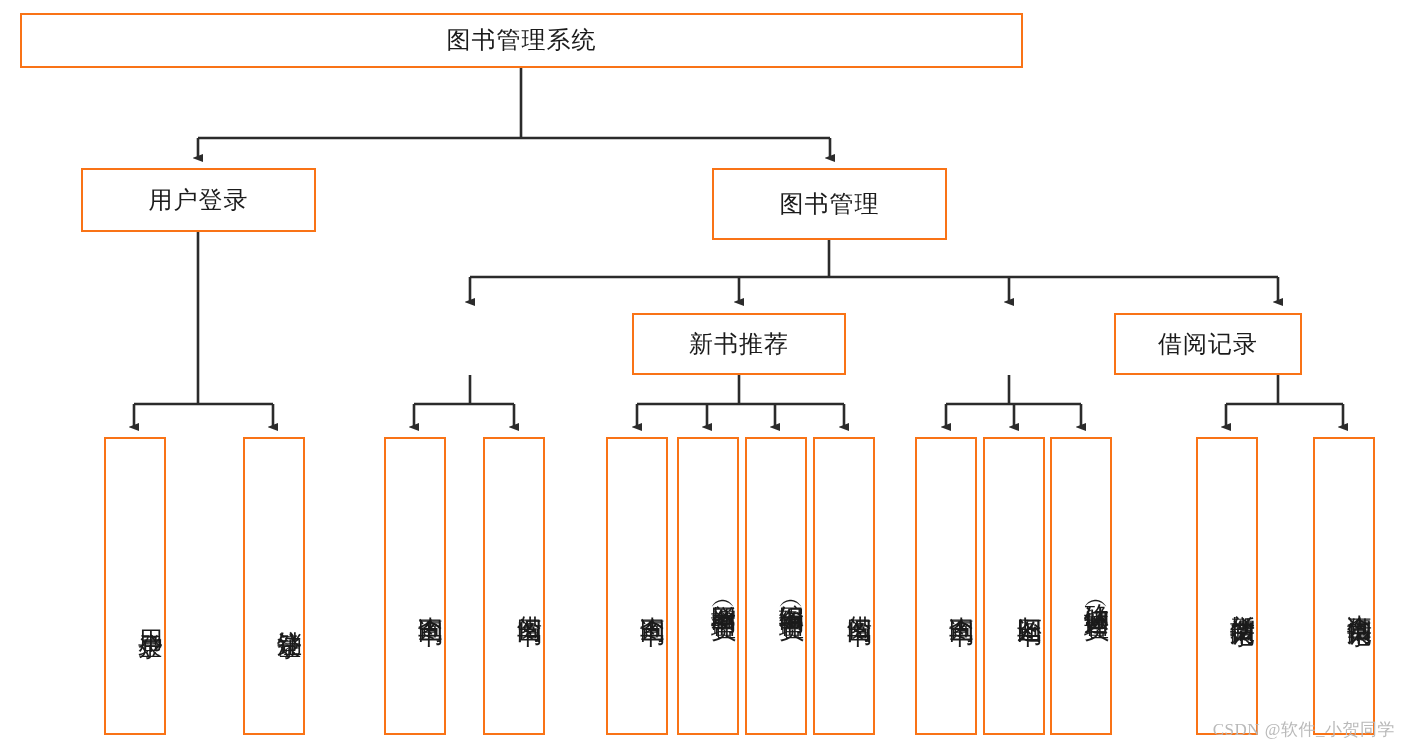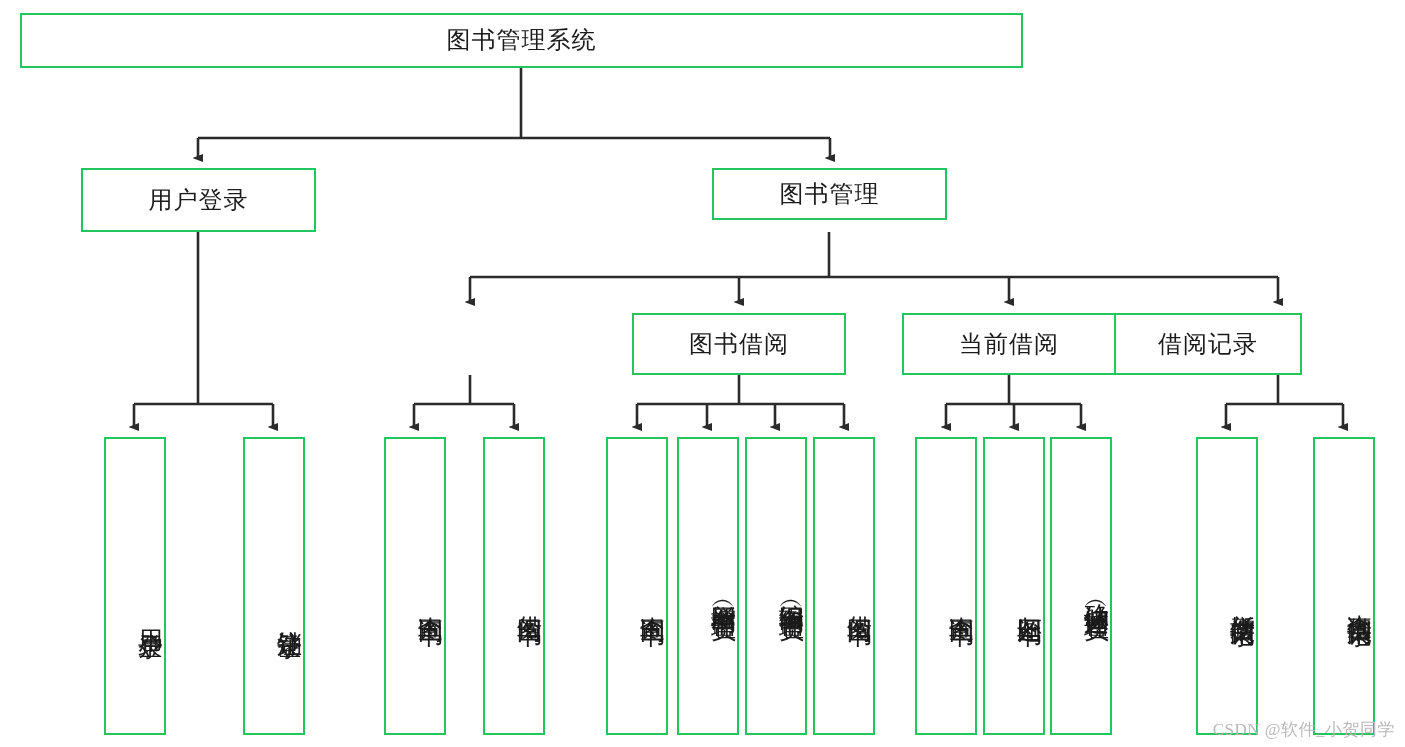--- a/index.html
+++ b/index.html
@@ -23,21 +23,21 @@
     left: 0;
     top: 0;
     width: 1405px;
     height: 747px;
     pointer-events: none;
   }
   .node {
     position: absolute;
     box-sizing: border-box;
     background: #ffffff;
-    border: 2px solid #22c55e;
+    border: 2px solid #f97316;
     display: flex;
     align-items: center;
     justify-content: center;
     color: #1b1b1b;
     z-index: 2;
   }
   .node-h {
     font-size: 24px;
     letter-spacing: 1px;
     line-height: 1.1;
@@ -134,29 +134,26 @@
     </g>
   </svg>
 
   <div class="node node-h" style="left:20px; top:13px; width:1003px; height:55px;">
     <span>图书管理系统</span>
   </div>
 
   <div class="node node-h" style="left:81px; top:168px; width:235px; height:64px;">
     <span>用户登录</span>
   </div>
-  <div class="node node-h" style="left:712px; top:168px; width:235px; height:52px;">
+  <div class="node node-h" style="left:712px; top:168px; width:235px; height:72px;">
     <span>图书管理</span>
   </div>
 
   <div class="node node-h" style="left:632px; top:313px; width:214px; height:62px;">
-    <span>图书借阅</span>
-  </div>
-  <div class="node node-h" style="left:902px; top:313px; width:214px; height:62px;">
-    <span>当前借阅</span>
+    <span>新书推荐</span>
   </div>
   <div class="node node-h" style="left:1114px; top:313px; width:188px; height:62px;">
     <span>借阅记录</span>
   </div>
 
   <div class="node node-v pad-lg" style="left:104px; top:437px; width:62px; height:298px;">
     <span class="vtext">用户登录</span>
   </div>
   <div class="node node-v pad-lg" style="left:243px; top:437px; width:62px; height:298px;">
     <span class="vtext">注销登录</span>

